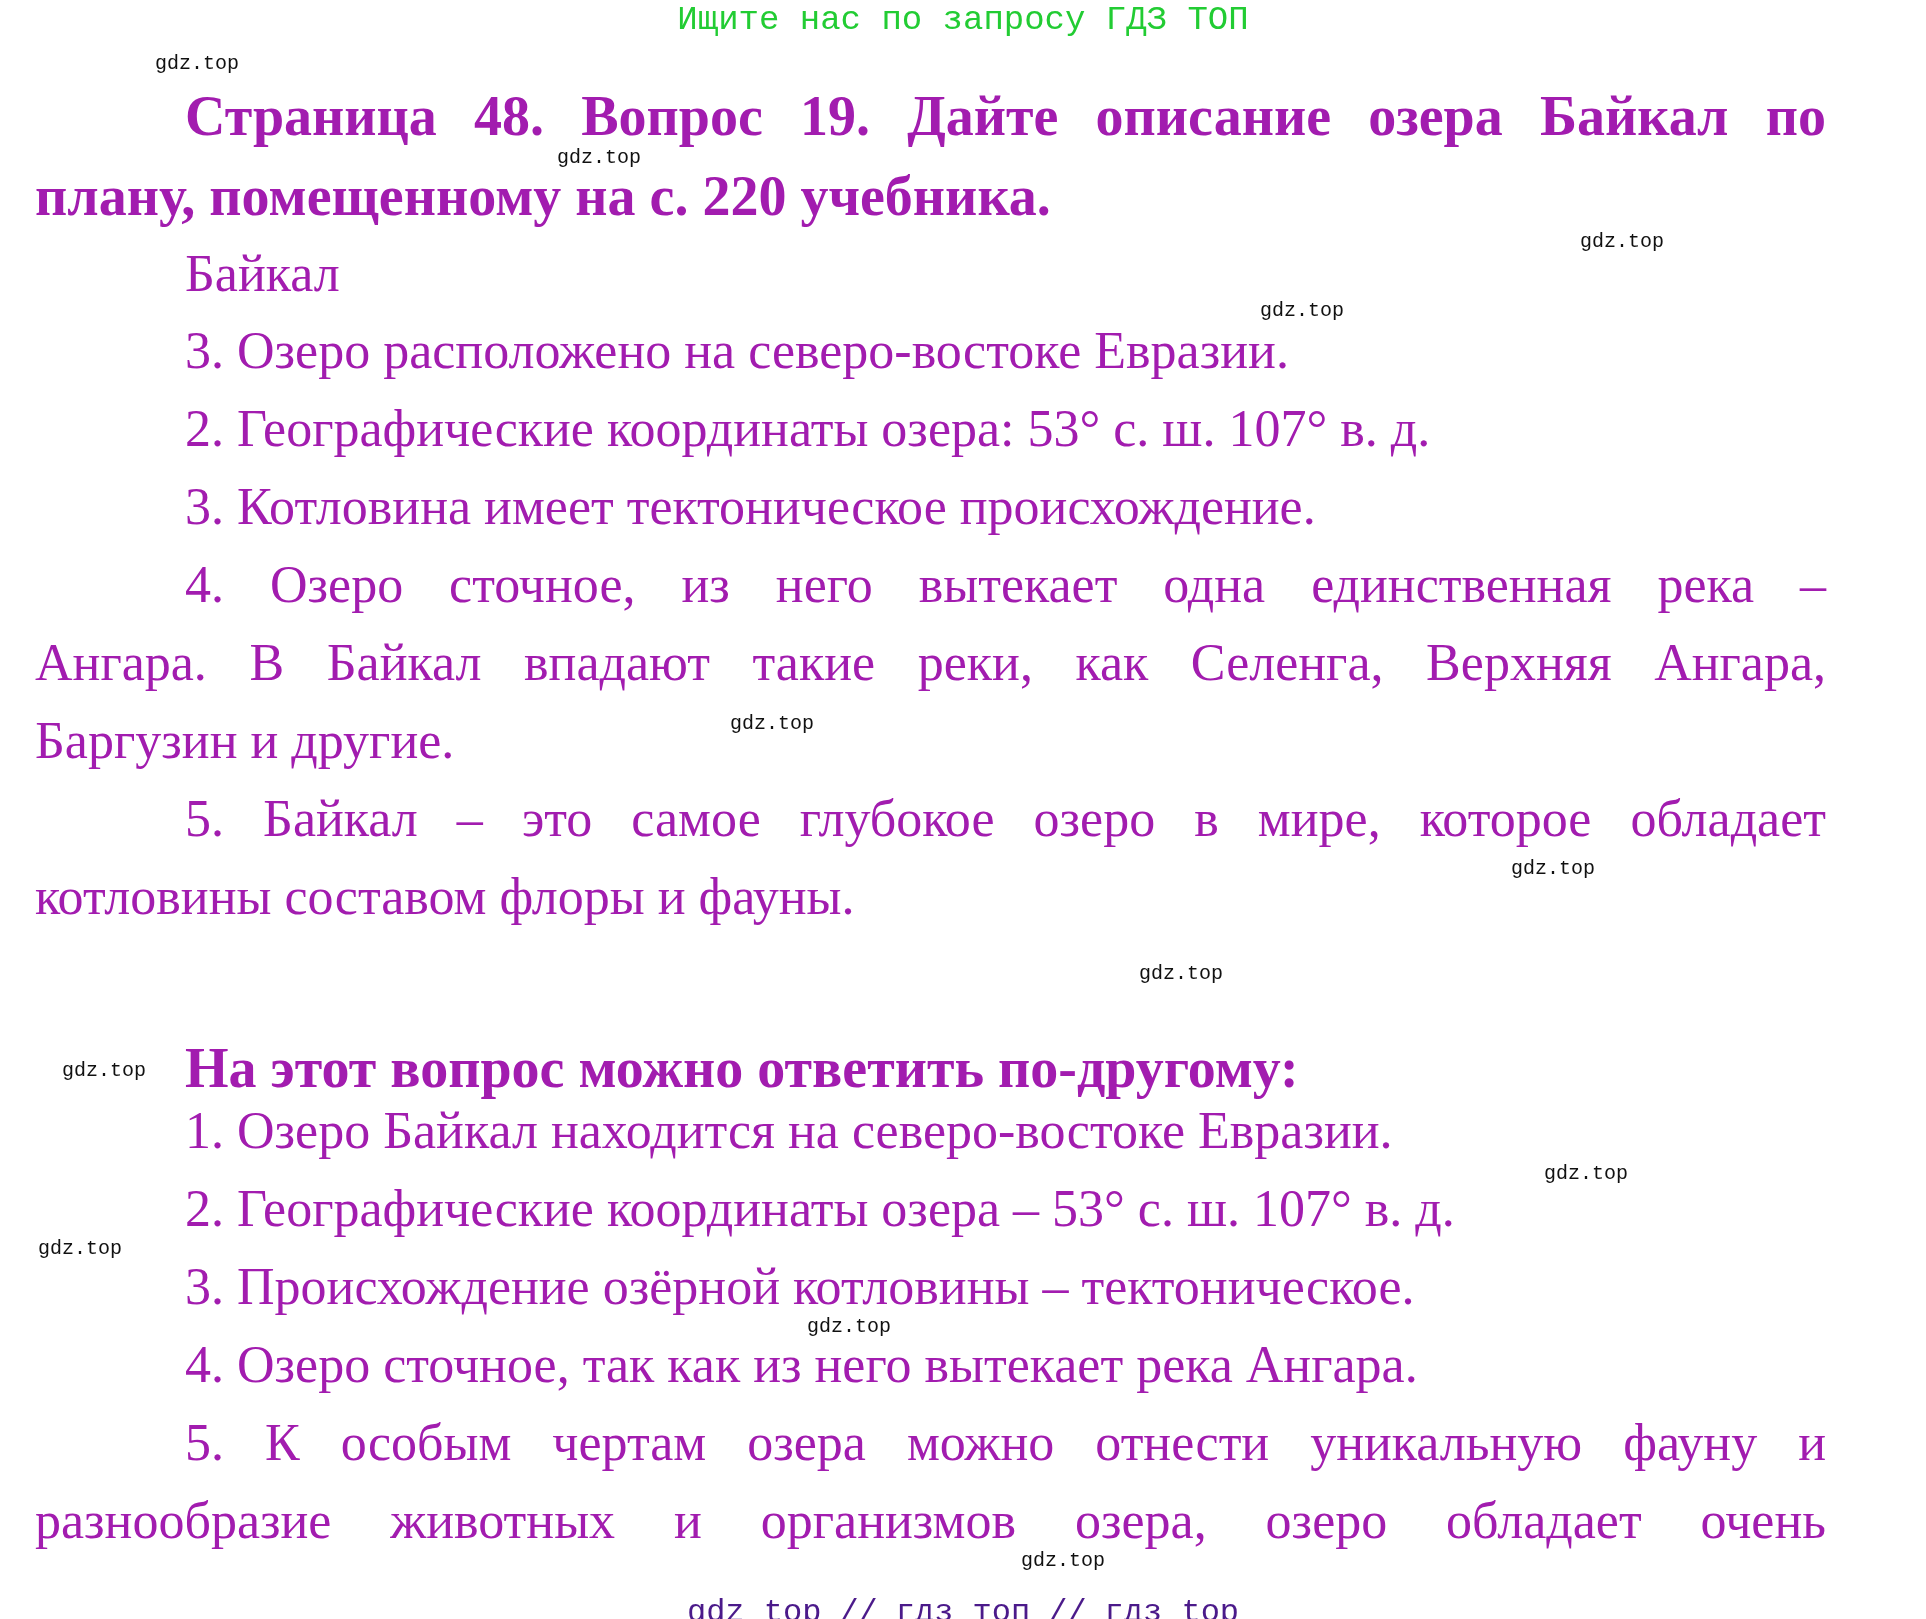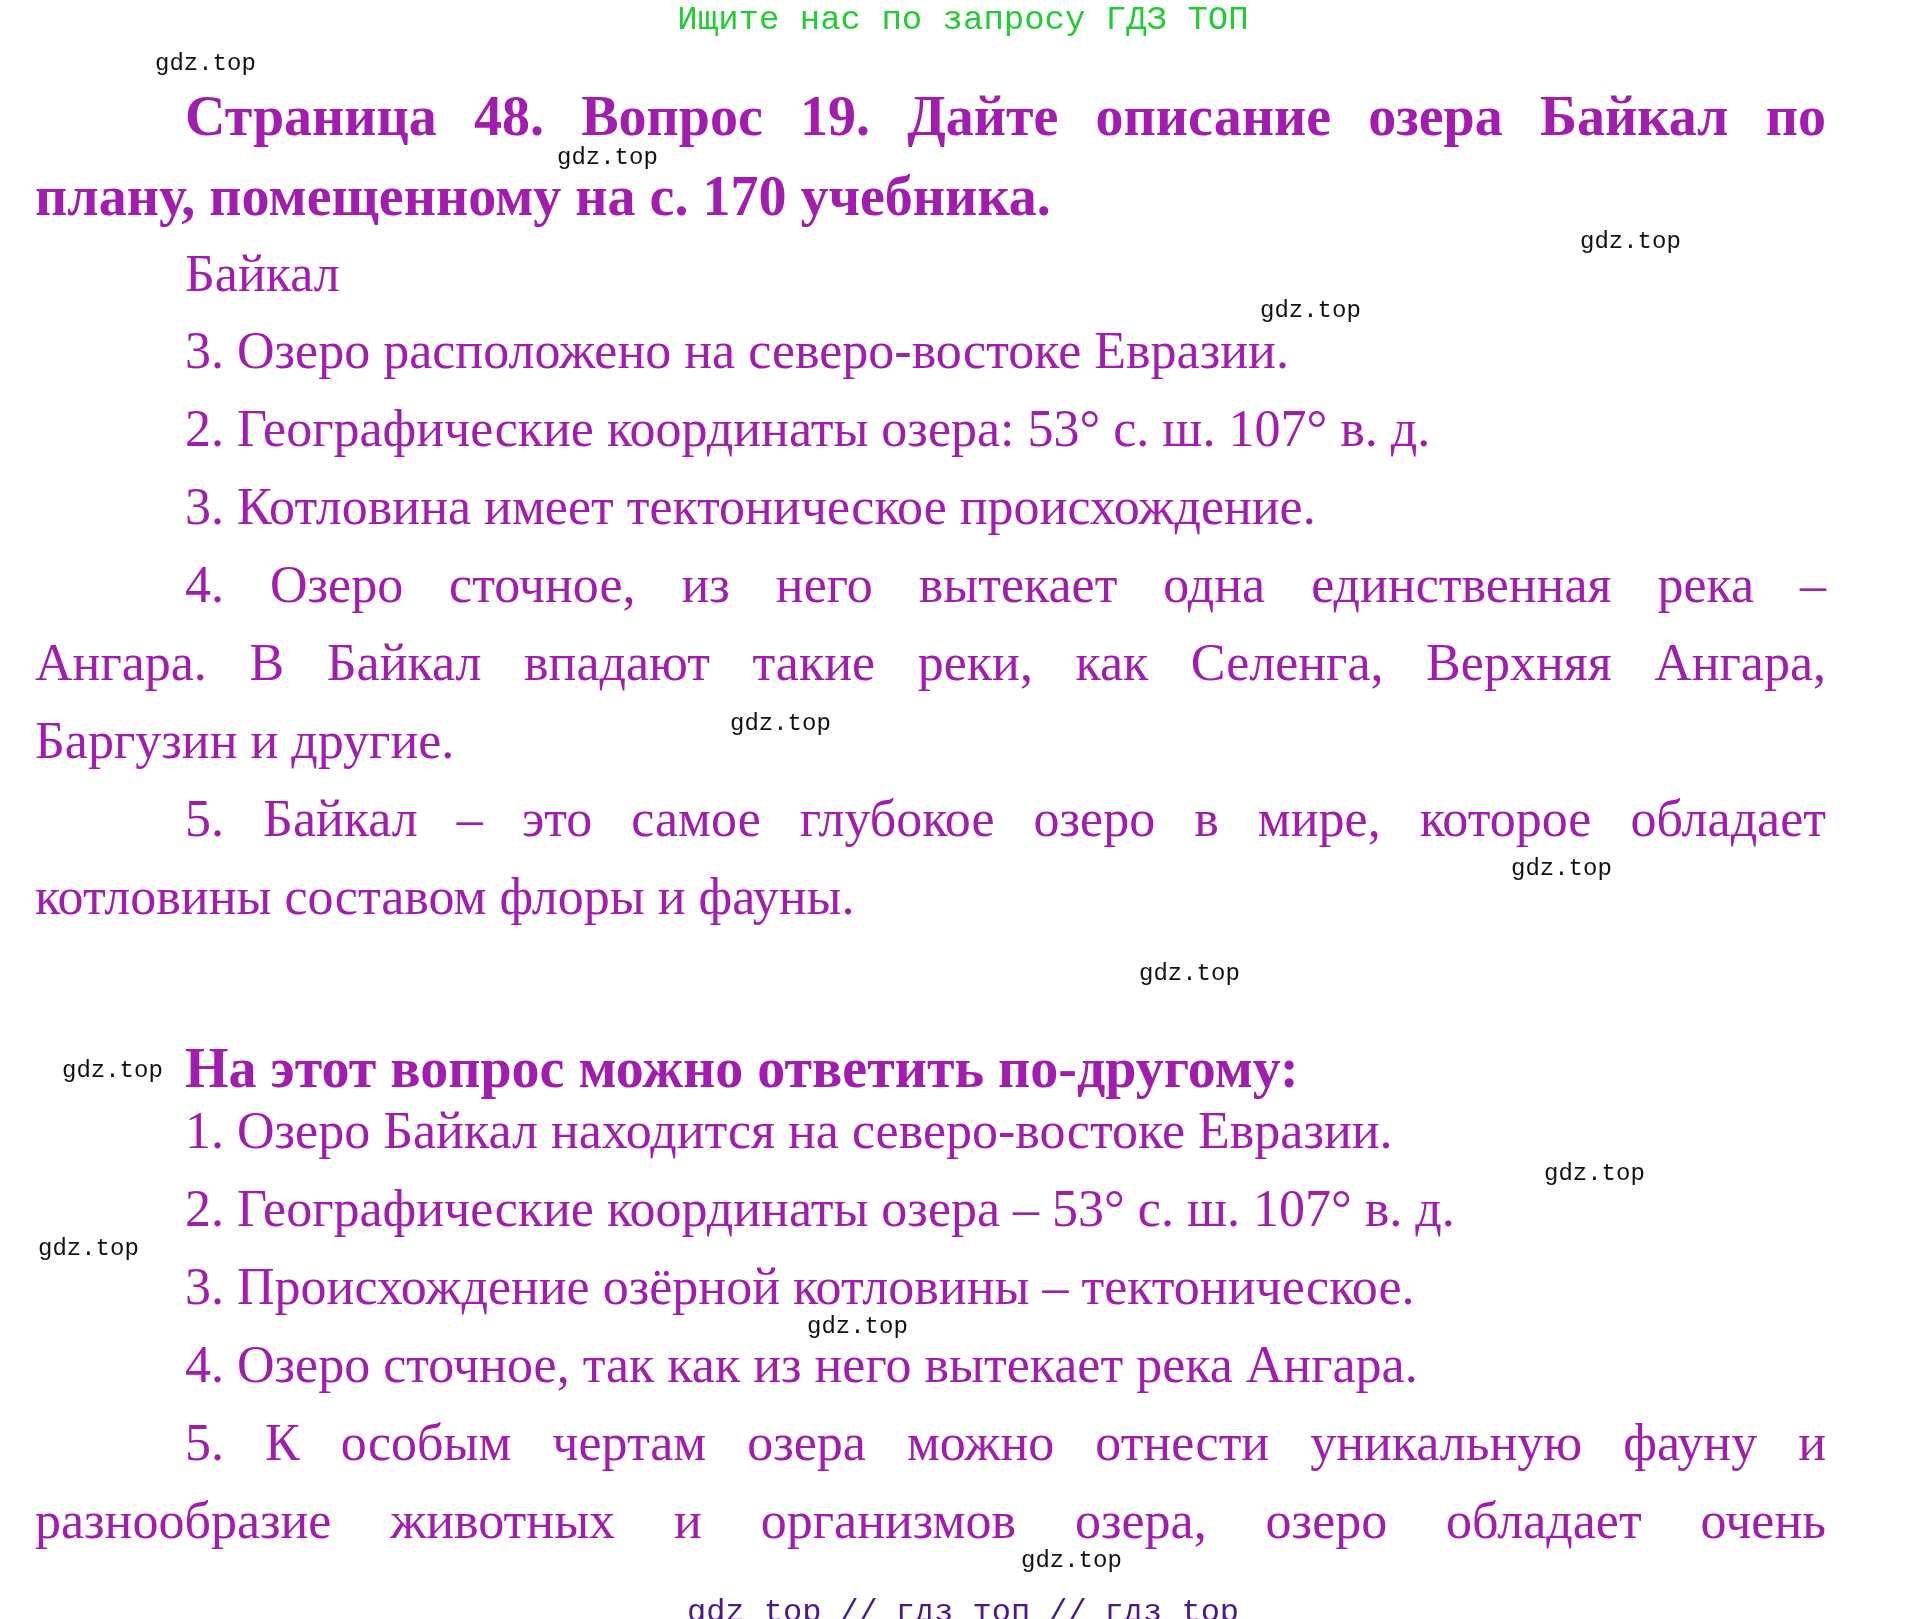--- a/index.html
+++ b/index.html
@@ -1,21 +1,21 @@
 <!DOCTYPE html>
 <html><head>
   <meta charset="utf-8">
   <style>
     html, body { margin: 0; padding: 0; background: #ffffff; }
     body { width: 1926px; height: 1619px; position: relative; overflow: hidden; }
     .serif { font-family: "Liberation Serif", "DejaVu Serif", serif; color: #a21caf; }
     .sans  { font-family: Liberation Mono, monospace; }
     .abs { position: absolute; white-space: nowrap; }
     .top-banner { left: 0; width: 1926px; top: 0; text-align: center; font-size: 34px; line-height: 40px; color: #22cc33; }
-    .wm { font-size: 24px; color: #111; line-height: 32px; }
+    .wm { font-size: 20px; color: #111; line-height: 32px; }
     .heading { font-weight: bold; font-size: 56px; line-height: 80px; }
     .body { font-size: 52px; line-height: 78px; }
     .just { position: absolute; left: 35px; width: 1791px; text-align: justify; text-align-last: justify; white-space: nowrap; }
     .footer { left: 0; width: 1926px; top: 1593px; text-align: center; font-size: 32px; color: #4b1a8a; line-height: 40px; }
     .footer span.sep { margin: 0 18px; }
   </style>
 </head>
 <body>
 
 <div class="abs sans top-banner">Ищите нас по запросу ГДЗ ТОП</div>
@@ -27,21 +27,21 @@
 <div class="abs sans wm" style="left:730px;top:708px">gdz.top</div>
 <div class="abs sans wm" style="left:1511px;top:853px">gdz.top</div>
 <div class="abs sans wm" style="left:1139px;top:958px">gdz.top</div>
 <div class="abs sans wm" style="left:62px;top:1055px">gdz.top</div>
 <div class="abs sans wm" style="left:1544px;top:1158px">gdz.top</div>
 <div class="abs sans wm" style="left:38px;top:1233px">gdz.top</div>
 <div class="abs sans wm" style="left:807px;top:1311px">gdz.top</div>
 <div class="abs sans wm" style="left:1021px;top:1545px">gdz.top</div>
 
 <div class="serif heading just" style="left:185px;width:1641px;top:76px">Страница 48. Вопрос 19. Дайте описание озера Байкал по</div>
-<div class="abs serif heading" style="left:35px;top:156px">плану, помещенному на с. 170 учебника.</div>
+<div class="abs serif heading" style="left:35px;top:156px">плану, помещенному на с. 220 учебника.</div>
 
 <div class="abs serif body" style="left:185px;top:235px">Байкал</div>
 <div class="abs serif body" style="left:185px;top:312px">3. Озеро расположено на северо-востоке Евразии.</div>
 <div class="abs serif body" style="left:185px;top:390px">2. Географические координаты озера: 53° с. ш. 107° в. д.</div>
 <div class="abs serif body" style="left:185px;top:468px">3. Котловина имеет тектоническое происхождение.</div>
 
 <div class="serif body just" style="left:185px;width:1641px;top:546px">4. Озеро сточное, из него вытекает одна единственная река –</div>
 <div class="serif body just" style="top:624px">Ангара. В Байкал впадают такие реки, как Селенга, Верхняя Ангара,</div>
 <div class="abs serif body" style="left:35px;top:702px">Баргузин и другие.</div>
 

